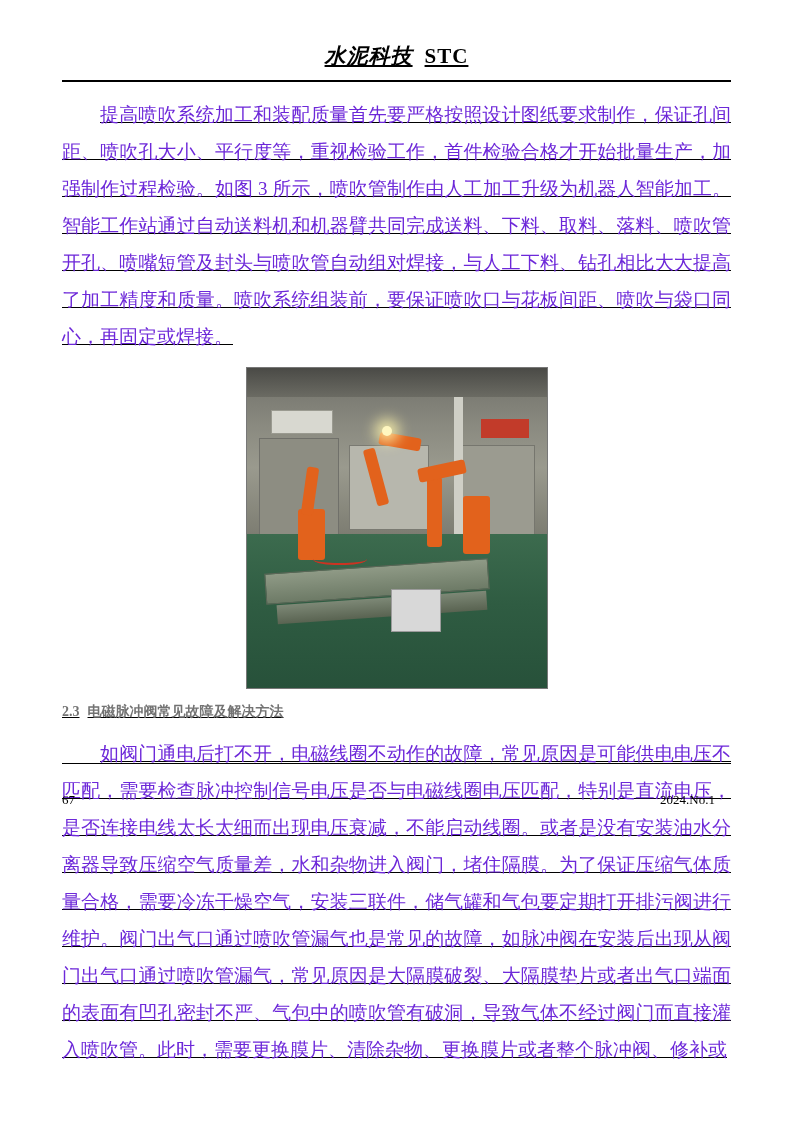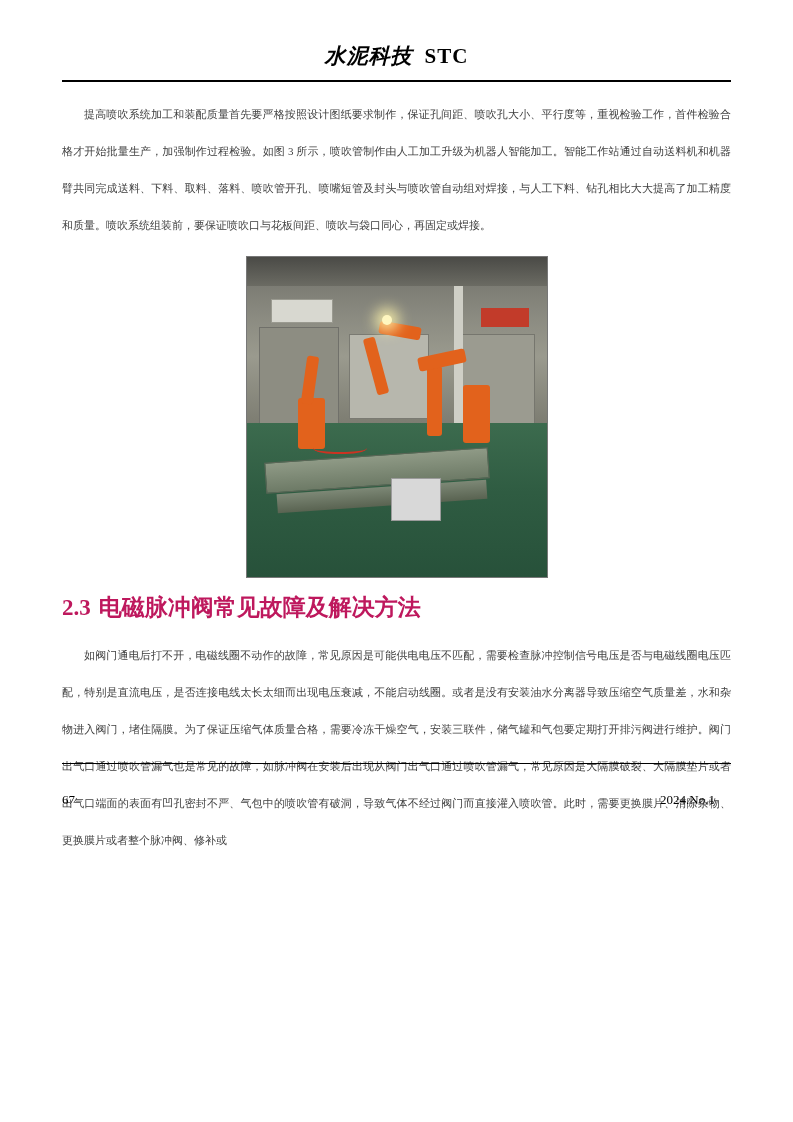--- a/index.html
+++ b/index.html
@@ -18,20 +18,21 @@
     background: #ffffff;
     box-sizing: border-box;
     overflow: hidden;
   }
   .content {
     position: absolute;
     left: 62px;
     top: 0;
     width: 669px;
     height: 820px;
+    text-decoration: underline;
   }
   .header {
     text-align: center;
     padding-top: 42px;
     font-family: "Liberation Serif", "DejaVu Serif", serif;
     font-size: 21px;
     font-weight: bold;
     letter-spacing: 1px;
     color: #000;
   }
@@ -44,24 +45,24 @@
     font-style: normal;
     letter-spacing: 1px;
   }
   .rule-top {
     margin-top: 10px;
     border-bottom: 2px solid #000;
     width: 100%;
   }
   .body-text {
     margin-top: 14px;
-    font-size: 11px;
+    font-size: 19px;
     line-height: 37px;
     text-align: justify;
-    color: #404040;
+    color: #6d28d9;
     font-family: "Liberation Serif", "DejaVu Serif", serif;
   }
   .body-text p {
     margin: 0;
     text-indent: 2em;
   }
   .figure {
     margin-top: 12px;
     text-align: center;
   }
@@ -145,23 +146,23 @@
     position:absolute; left:69%; top:9%; width:3%; height:48%;
     background:#cfcfc6;
   }
   .figure-caption {
     margin-top: 6px;
     font-size: 14px;
     font-family: "Liberation Serif", "DejaVu Serif", serif;
   }
   .section-head {
     margin-top: 14px;
-    font-size: 23px;
+    font-size: 14px;
     font-weight: bold;
-    color: #be185d;
+    color: #737373;
     font-family: "Liberation Serif", "DejaVu Serif", serif;
   }
   .section-head .num { margin-right: 8px; }
   .rule-bottom {
     position:absolute;
     left: 0; bottom: 56px;
     width: 100%;
     border-bottom: 1px solid #000;
   }
   .footer {

